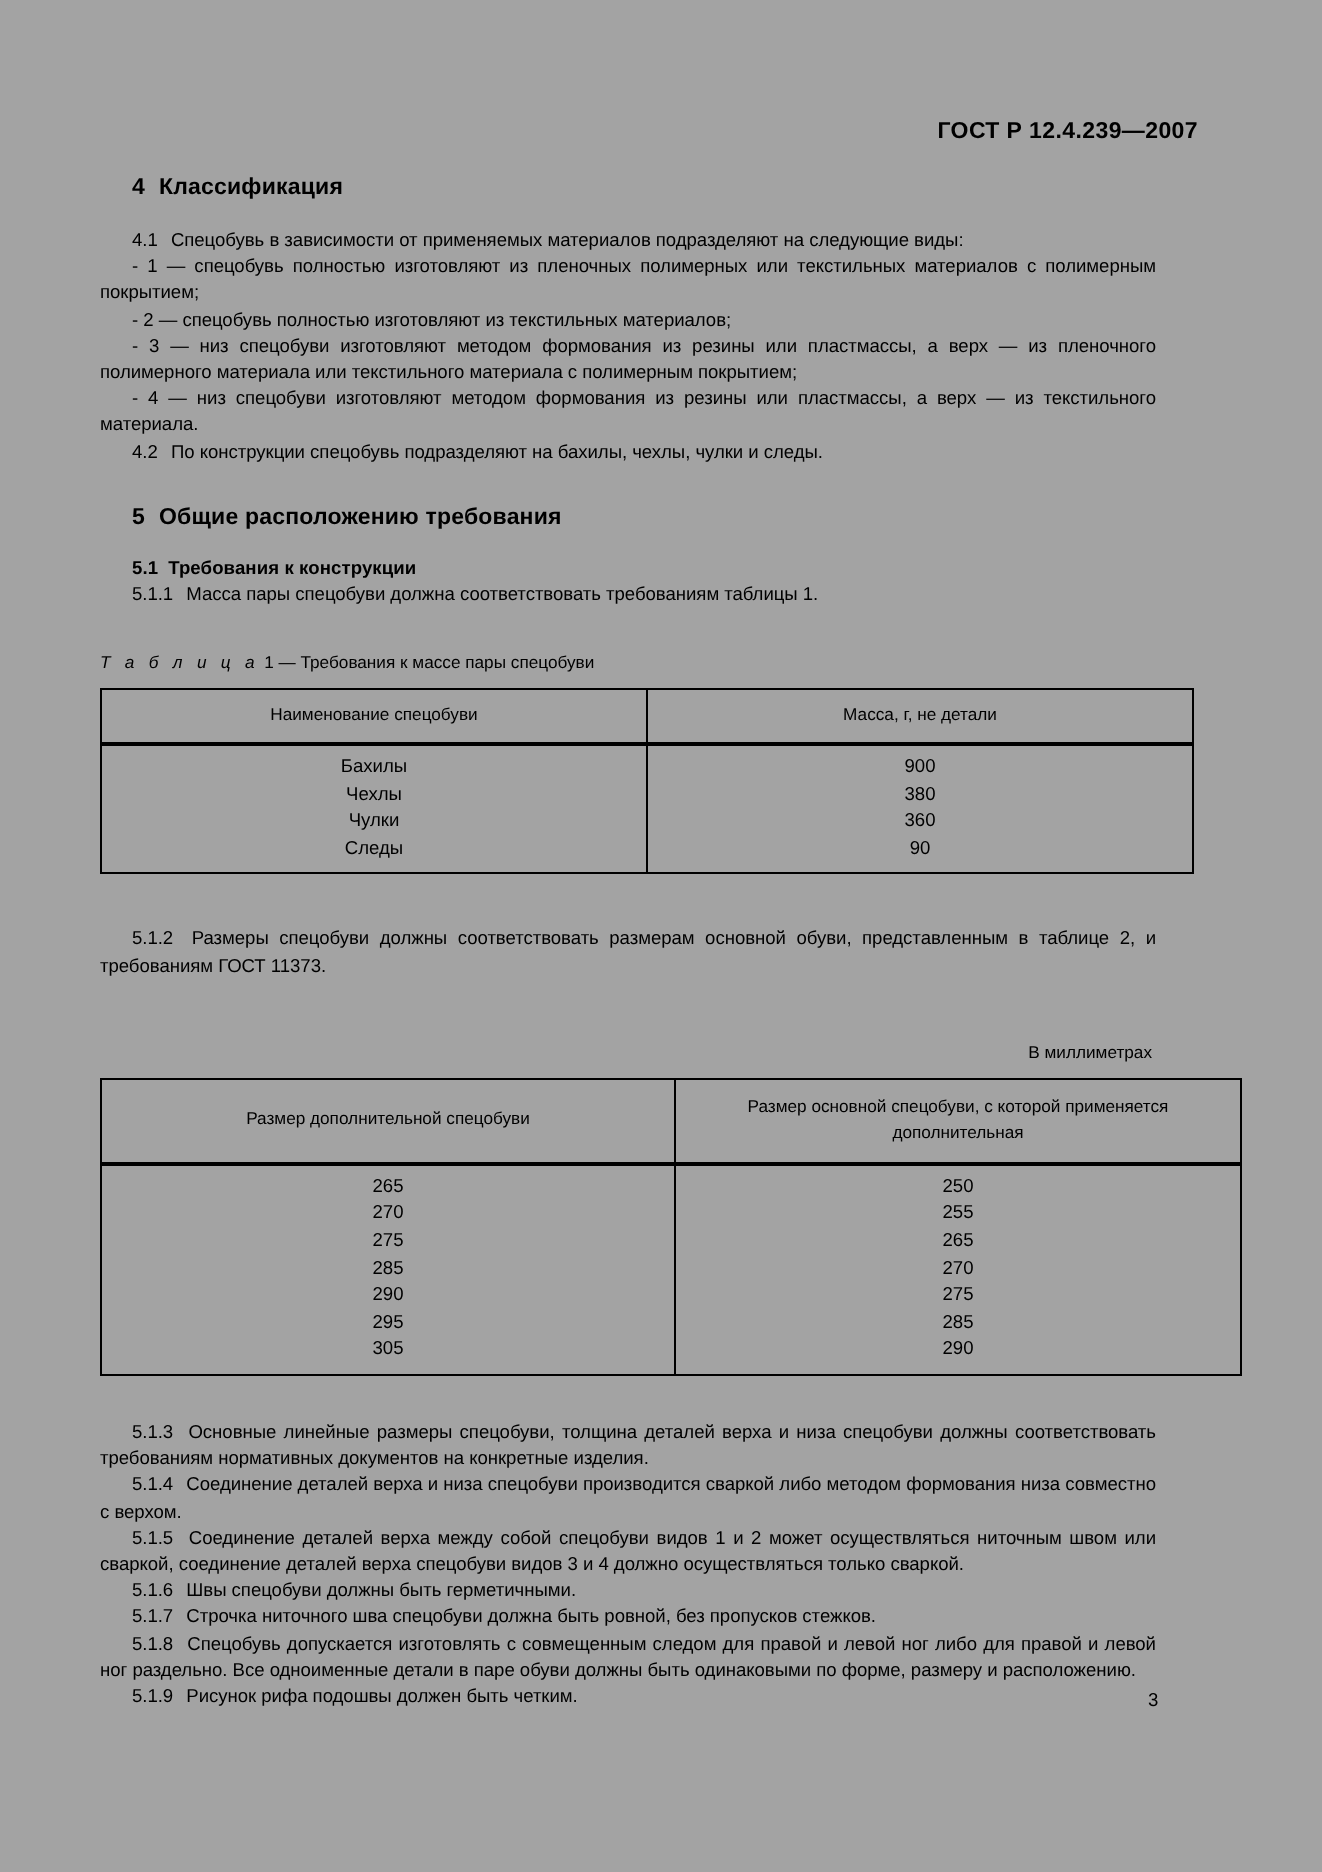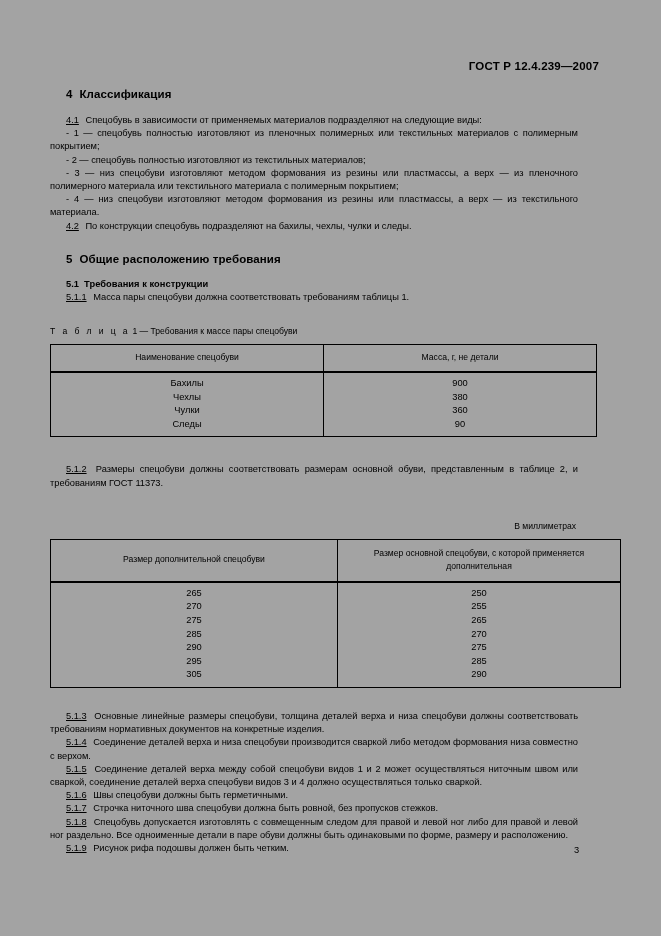--- a/index.html
+++ b/index.html
@@ -60,35 +60,35 @@
   p.para {
     font-size: 9.3px;
     line-height: 13.2px;
     margin: 0;
     text-align: justify;
     text-indent: 16px;
     letter-spacing: -0.02px;
   }
   p.para .num {
     margin-right: 4px;
-    text-decoration: underline;
   }
   .gap-8 { height: 8px; }
   .gap-11 { height: 11px; }
   .gap-20 { height: 20px; }
   .gap-22 { height: 22px; }
   .gap-26 { height: 26px; }
 
   .table-caption {
     font-size: 8.6px;
     margin: 0;
     white-space: nowrap;
   }
   .table-caption .tword {
     letter-spacing: 2.4px;
+    font-style: italic;
   }
   .units-note {
     font-size: 8.6px;
     text-align: right;
     margin: 0;
     padding-right: 2px;
   }
   table.gost {
     border-collapse: collapse;
     width: 528px;

